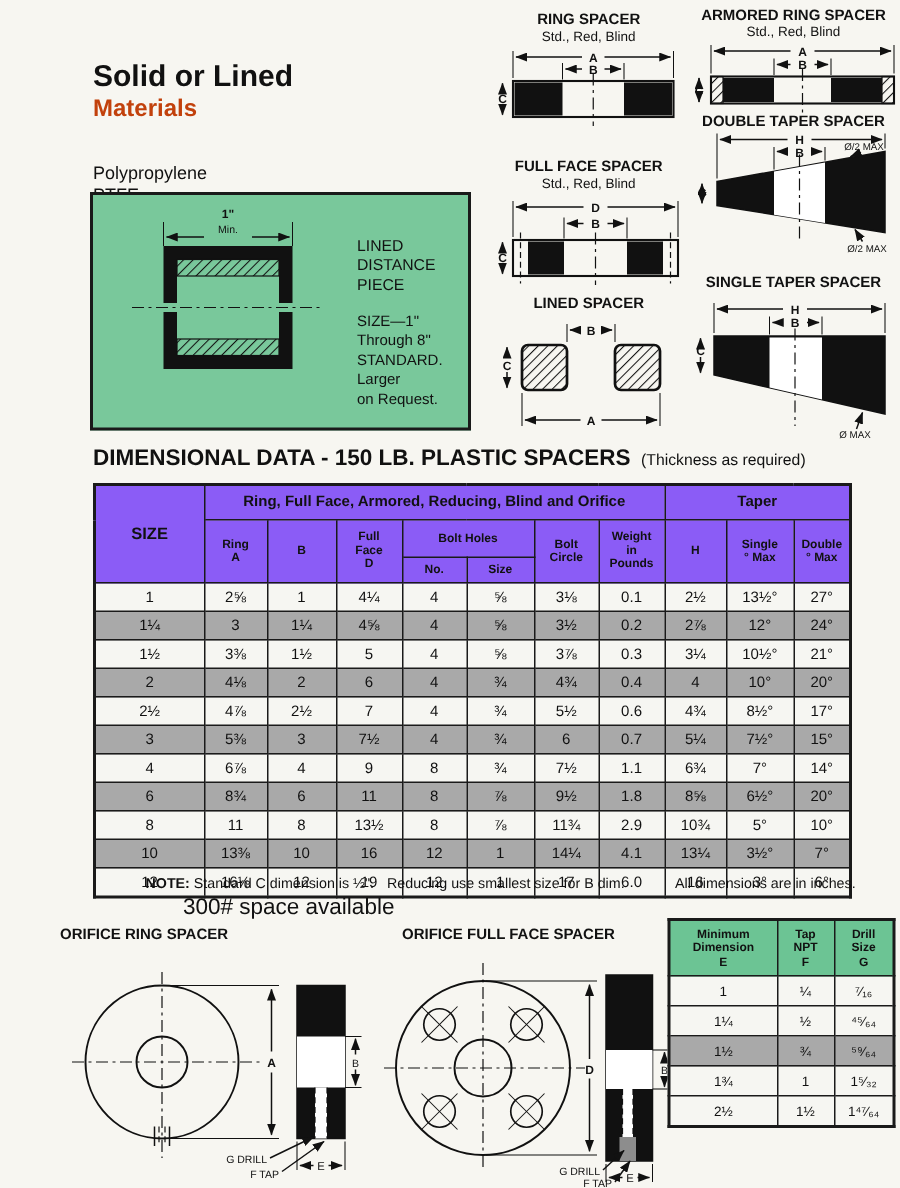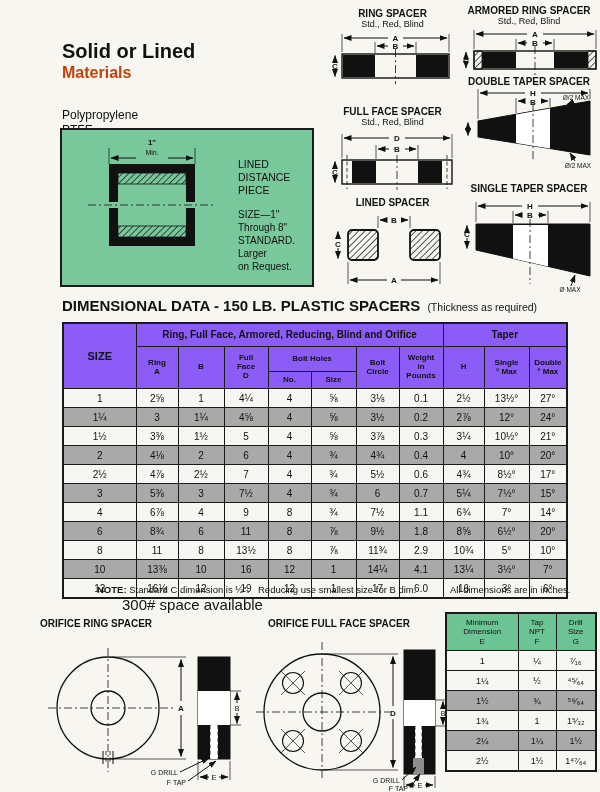--- a/index.html
+++ b/index.html
@@ -43,21 +43,21 @@
   .row2 th   { height:24px; }
   .row3 th   { height:16px; }
   .main-table td { font-size:10px; height:18px; }
   tr.alt td { background:#a9a9a9; }
 
   .note { position:absolute; font-size:9.5px; }
   .note b { font-weight:bold;margin-left:12px; }
 
   .drill-table { left:445px; top:612px; width:150px; border:2px solid #1a1a1a; background:#f6f6f2; }
   .drill-table th, .drill-table td { border:1px solid #1a1a1a; text-align:center; padding:0; }
-  .drill-table th { background:#6cc494; font-weight:normal; font-size:8px; white-space:pre-line; line-height:1.2; height:36px; }
+  .drill-table th { background:#6cc494; font-weight:bold; font-size:8px; white-space:pre-line; line-height:1.2; height:36px; }
   .drill-table td { font-size:9px; height:19px; }
 </style>
 </head>
 <body>
 
 <div class="page">
 
   <svg width="0" height="0" style="position:absolute" aria-hidden="true">
     <defs>
       <marker id="ar" viewBox="0 0 8 6" markerWidth="8" markerHeight="6" refX="7.5" refY="3" orient="auto-start-reverse" markerUnits="userSpaceOnUse">
@@ -547,25 +547,20 @@
         <tr class="alt">
           <td>1½</td>
           <td>¾</td>
           <td>⁵⁹⁄₆₄</td>
         </tr>
         <tr>
           <td>1¾</td>
           <td>1</td>
           <td>1⁵⁄₃₂</td>
         </tr>
-        <tr class="alt">
-          <td>2¼</td>
-          <td>1¼</td>
-          <td>1½</td>
-        </tr>
         <tr>
           <td>2½</td>
           <td>1½</td>
           <td>1⁴⁷⁄₆₄</td>
         </tr>
       </tbody>
   </table>
 
 </div>
 

